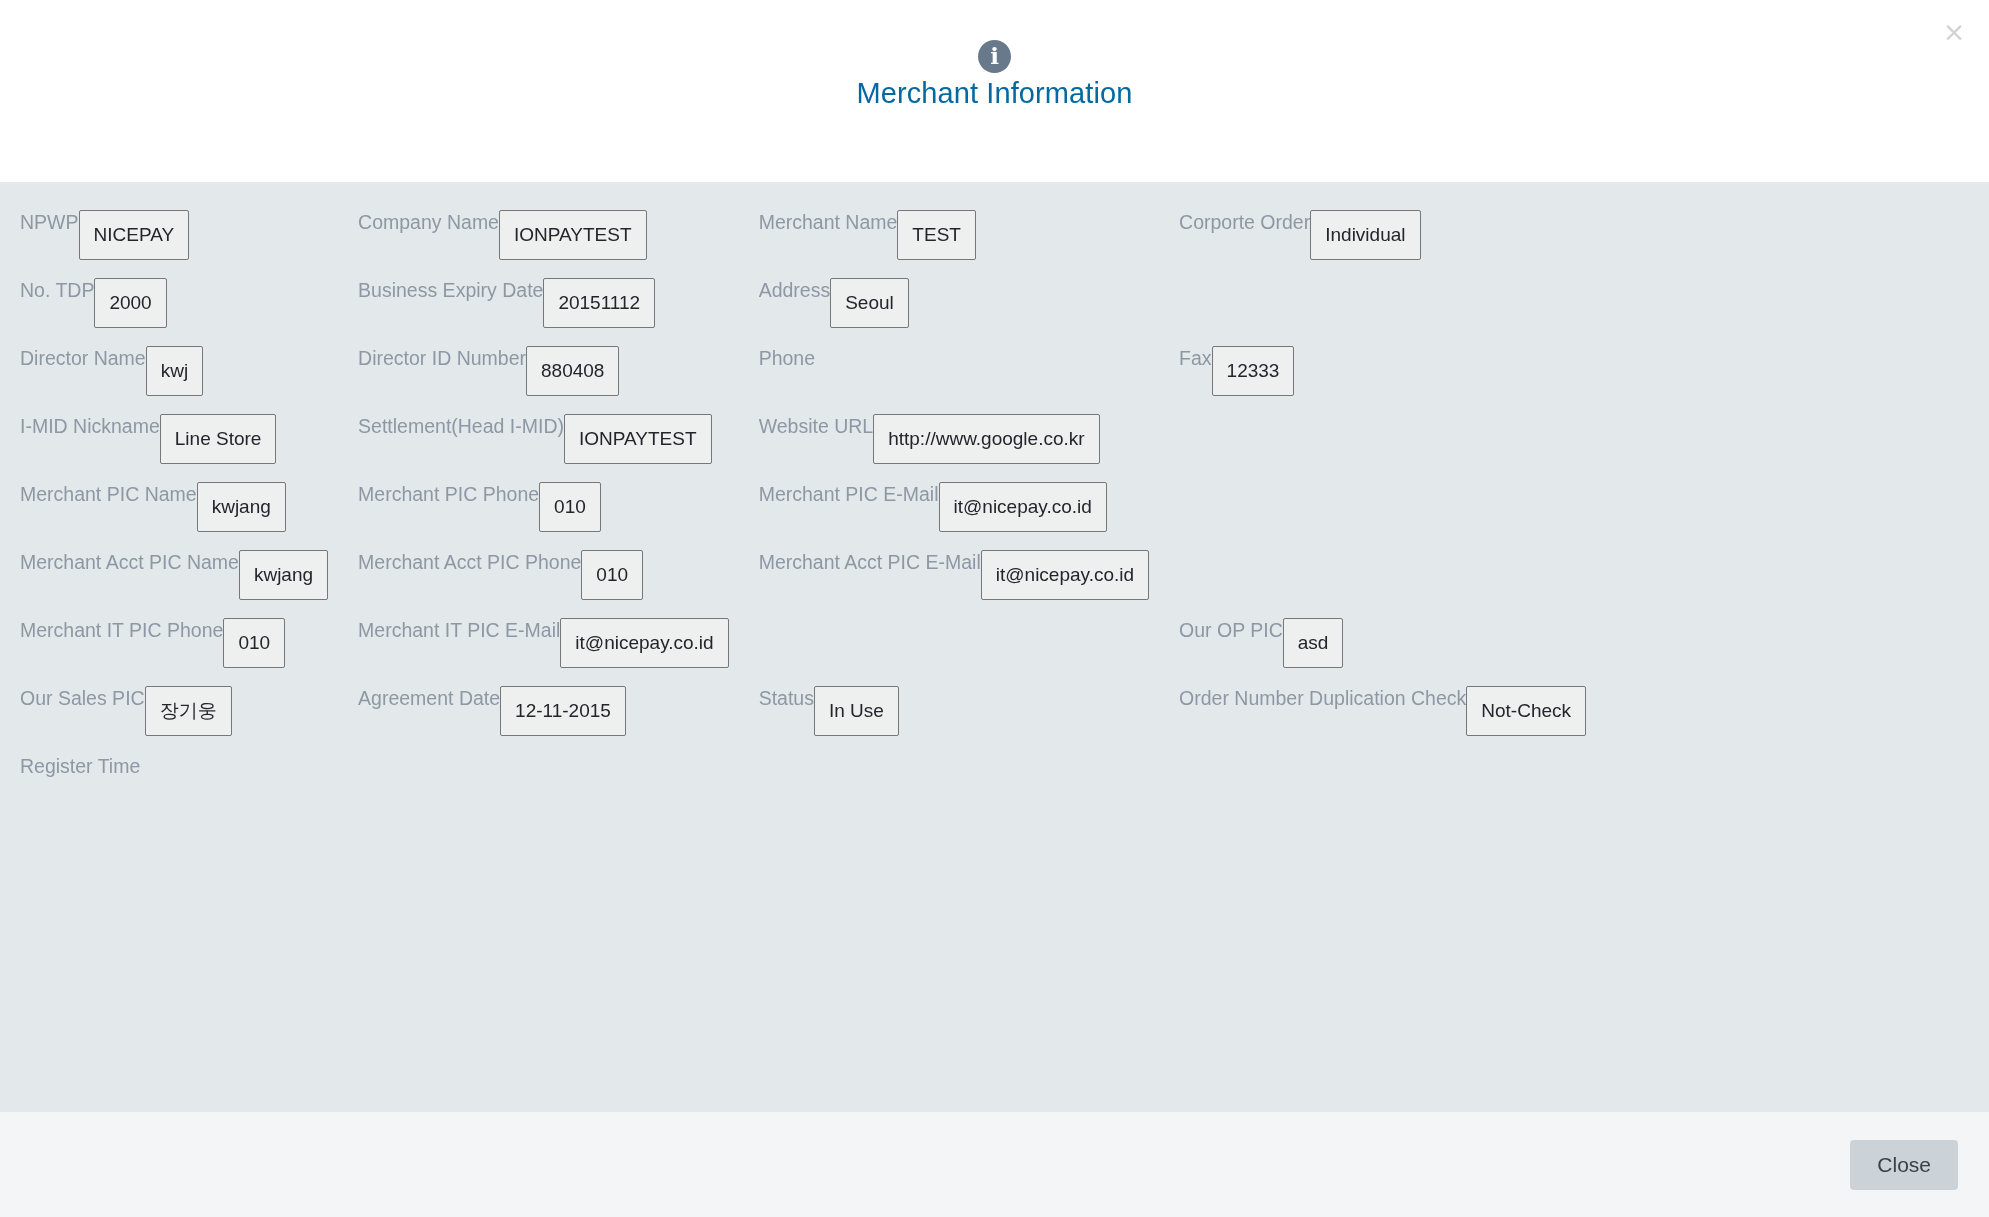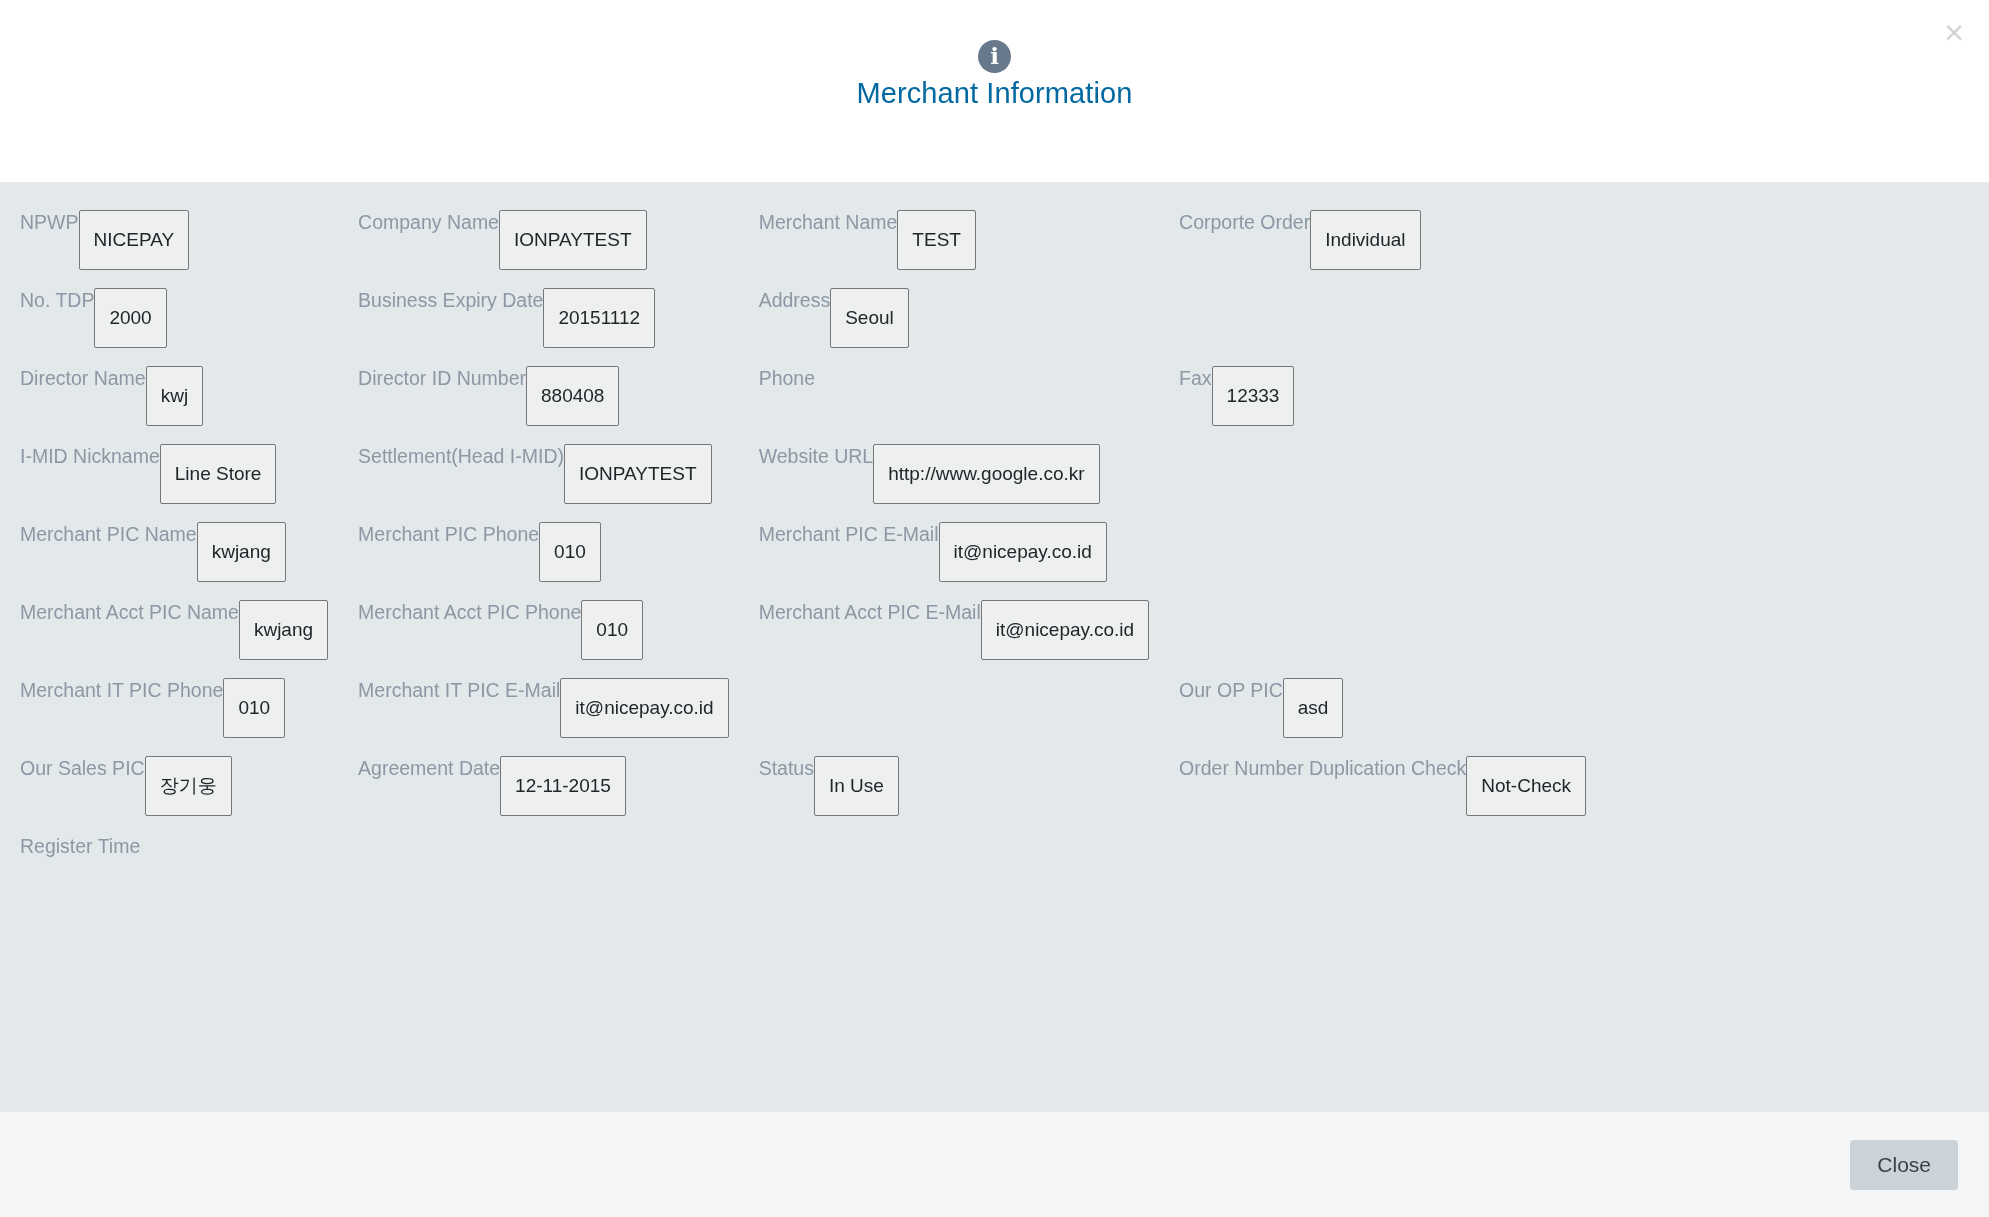--- a/index.html
+++ b/index.html
@@ -77,21 +77,21 @@
   .field.placeholder { visibility: hidden; }
   .field-label {
     font-size: 19.5px;
     color: #8d98a4;
     font-weight: 400;
     margin-bottom: 10px;
     line-height: 24px;
     white-space: nowrap;
   }
   .field-input {
-    height: 60px;
+    height: 50px;
     background: #eeefef;
     border: 1px solid #76777a;
     border-radius: 2px;
     display: flex; align-items: center;
     padding: 0 14px;
     font-size: 19px;
     color: #22262b;
     line-height: 44px;
     overflow: hidden;
     white-space: nowrap;

